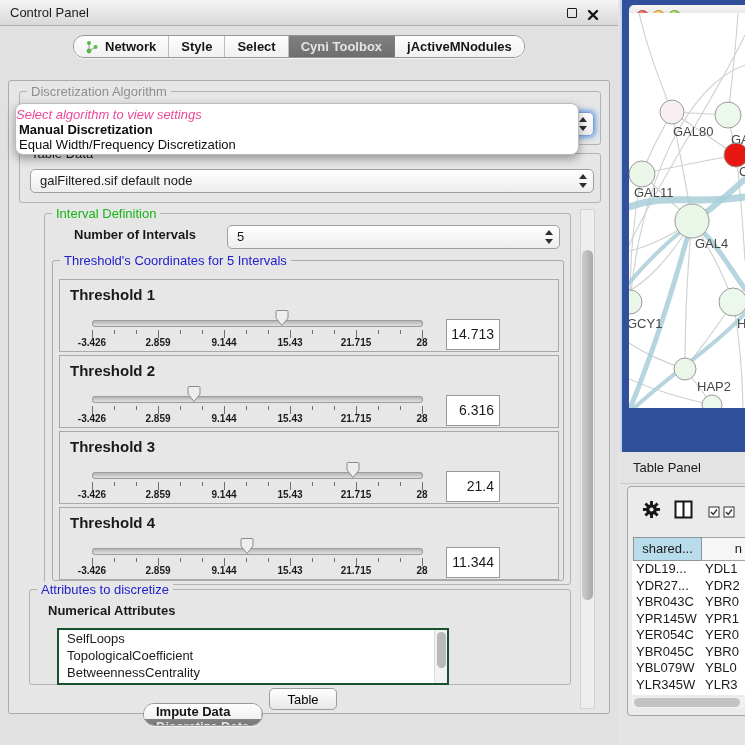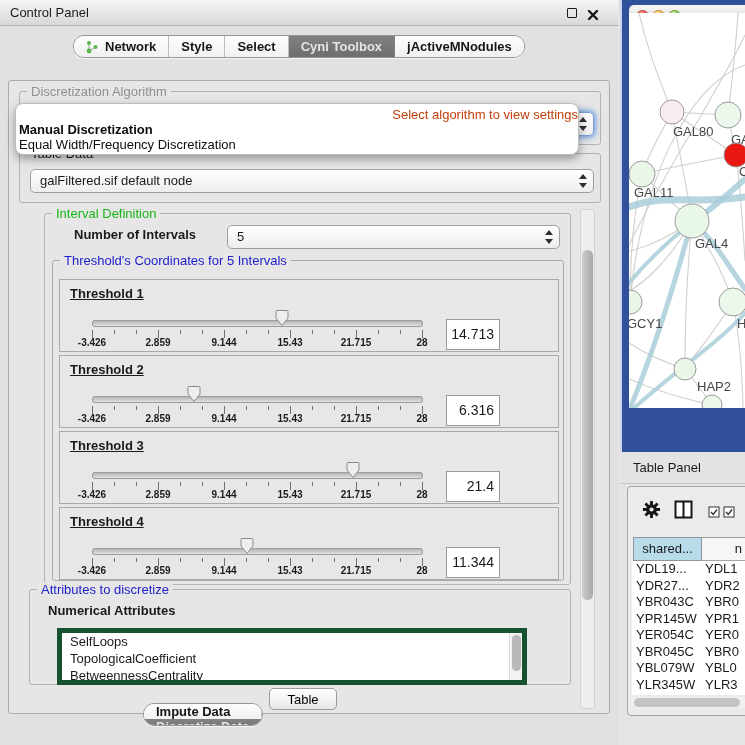--- a/index.html
+++ b/index.html
@@ -39,48 +39,48 @@
   .combo .arrows{position:absolute;right:4px;top:0;bottom:0;width:12px;}
   .arr-up,.arr-dn{position:absolute;left:2px;width:0;height:0;border-left:4px solid transparent;border-right:4px solid transparent;}
   .arr-up{top:4px;border-bottom:5px solid #2e2e2e;}
   .arr-dn{bottom:4px;border-top:5px solid #2e2e2e;}
   .combo.focus{border-color:#7d9fd6;box-shadow:0 0 5px 2px rgba(96,150,224,.85);}
 
   .alg-group{left:10px;top:10px;width:582px;height:54px;}
   .alg-combo{left:10px;top:20px;width:564px;}
   .popup{position:absolute;left:6px;top:22px;width:564px;height:52px;z-index:40;background:#fff;
          border:1px solid #bdbdbd;border-radius:8px;box-shadow:0 4px 10px rgba(0,0,0,.35);padding-top:3px;}
-  .popup .hint{text-align:right;color:#c2410c;font-size:13px;line-height:15px;}
+  .popup .hint{text-align:left;color:#ec4899;font-size:13px;line-height:15px;font-style:italic;}
   .popup .opt{font-size:13px;line-height:15px;padding-left:3px;color:#0d0d0d;}
   .popup .opt.bold{font-weight:700;}
 
   .td-group{left:10px;top:72px;width:582px;height:50px;}
   .td-combo{left:10px;top:15px;width:564px;}
 
   .int-group{left:35px;top:132px;width:527px;height:372px;}
   .noi-label{position:absolute;left:29px;top:13px;font-size:13px;font-weight:700;}
   .noi-combo{left:182px;top:11px;width:333px;}
   .thr-group{left:7px;top:46px;width:512px;height:321px;border-color:#aaa;}
 
   .thbox{position:absolute;left:6px;width:500px;height:73px;border:1px solid #a9a9a9;background:#e7e7e7;}
-  .thlabel{position:absolute;left:10px;top:6px;font-size:13px;font-weight:700;text-decoration:underline;}
+  .thlabel{position:absolute;left:10px;top:6px;font-size:15px;font-weight:700;}
   .track{position:absolute;left:32px;top:40px;width:331px;height:7px;border-radius:4px;
          background:linear-gradient(#ababab,#ebebeb);box-shadow:inset 0 0 0 1px #9c9c9c;}
   .ticks{position:absolute;left:32px;top:50px;width:332px;height:8px;
          background:
            repeating-linear-gradient(90deg,#6f6f6f 0 1px,transparent 1px 22px) 0 0/331px 4px no-repeat,
            repeating-linear-gradient(90deg,#6f6f6f 0 1px,transparent 1px 66px) 0 0/331px 8px no-repeat;}
   .tl{position:absolute;top:57px;width:44px;text-align:center;font-size:10px;font-weight:700;color:#1b1b1b;}
   .thumb{position:absolute;top:29px;}
   .vbox{position:absolute;left:386px;top:39px;width:54px;height:31px;background:#fff;border:1px solid #9a9a9a;
         font-size:14px;line-height:29px;text-align:right;padding-right:5px;}
 
   .attr-group{left:20px;top:508px;width:542px;height:96px;}
   .attr-sub{position:absolute;left:18px;top:13px;font-size:13px;font-weight:700;}
-  .attrlist{position:absolute;left:27px;top:38px;width:470px;height:57px;background:#fff;border:5px solid #14532d;overflow:hidden;}
+  .attrlist{position:absolute;left:27px;top:38px;width:392px;height:57px;background:#fff;border:2px solid #14532d;overflow:hidden;}
   .aitem{font-size:13px;line-height:17px;padding-left:8px;}
   .attrlist .aitem:first-child{margin-top:2px;}
   .alscroll{position:absolute;right:0;top:0;bottom:0;width:13px;background:#f2f2f2;border-left:1px solid #dcdcdc;}
   .althumb{position:absolute;left:2px;top:2px;width:9px;height:36px;border-radius:5px;background:#b9b9b9;}
 
   .vscroll{position:absolute;left:571px;top:128px;width:15px;height:500px;background:#eee;border:1px solid #d2d2d2;border-radius:2px;}
   .vthumb{position:absolute;left:1px;top:40px;width:11px;height:350px;border-radius:6px;
           background:linear-gradient(90deg,#cdcdcd,#a8a8a8);}
 
   .apply{position:absolute;left:260px;top:607px;width:68px;height:22px;border:1px solid #9c9c9c;border-radius:5px;

